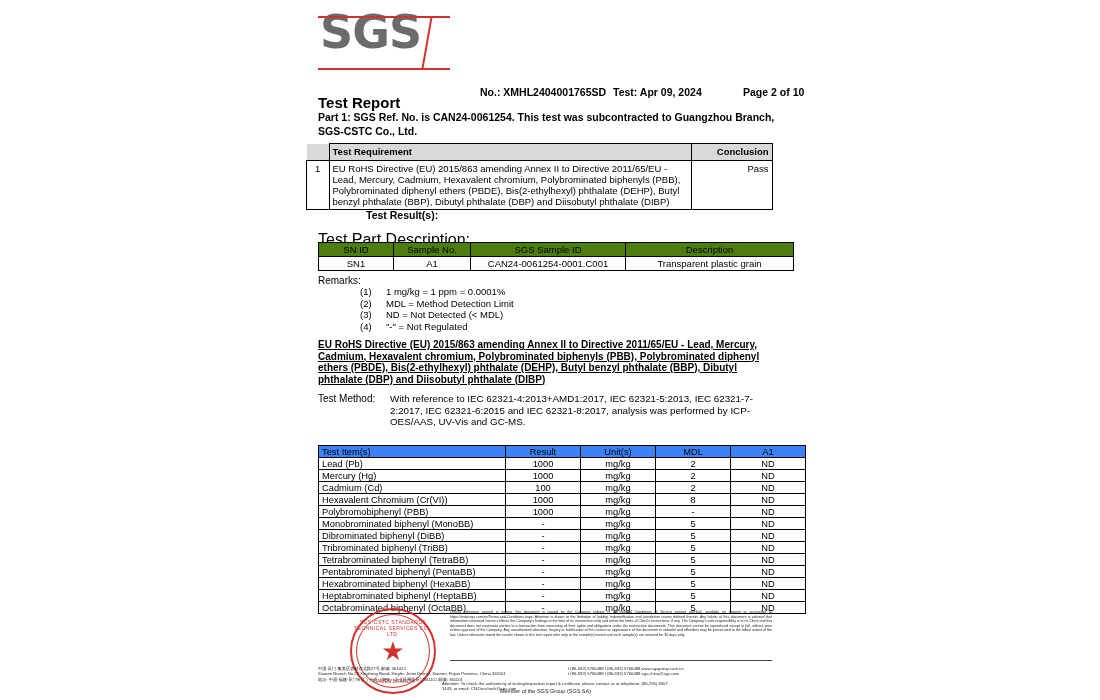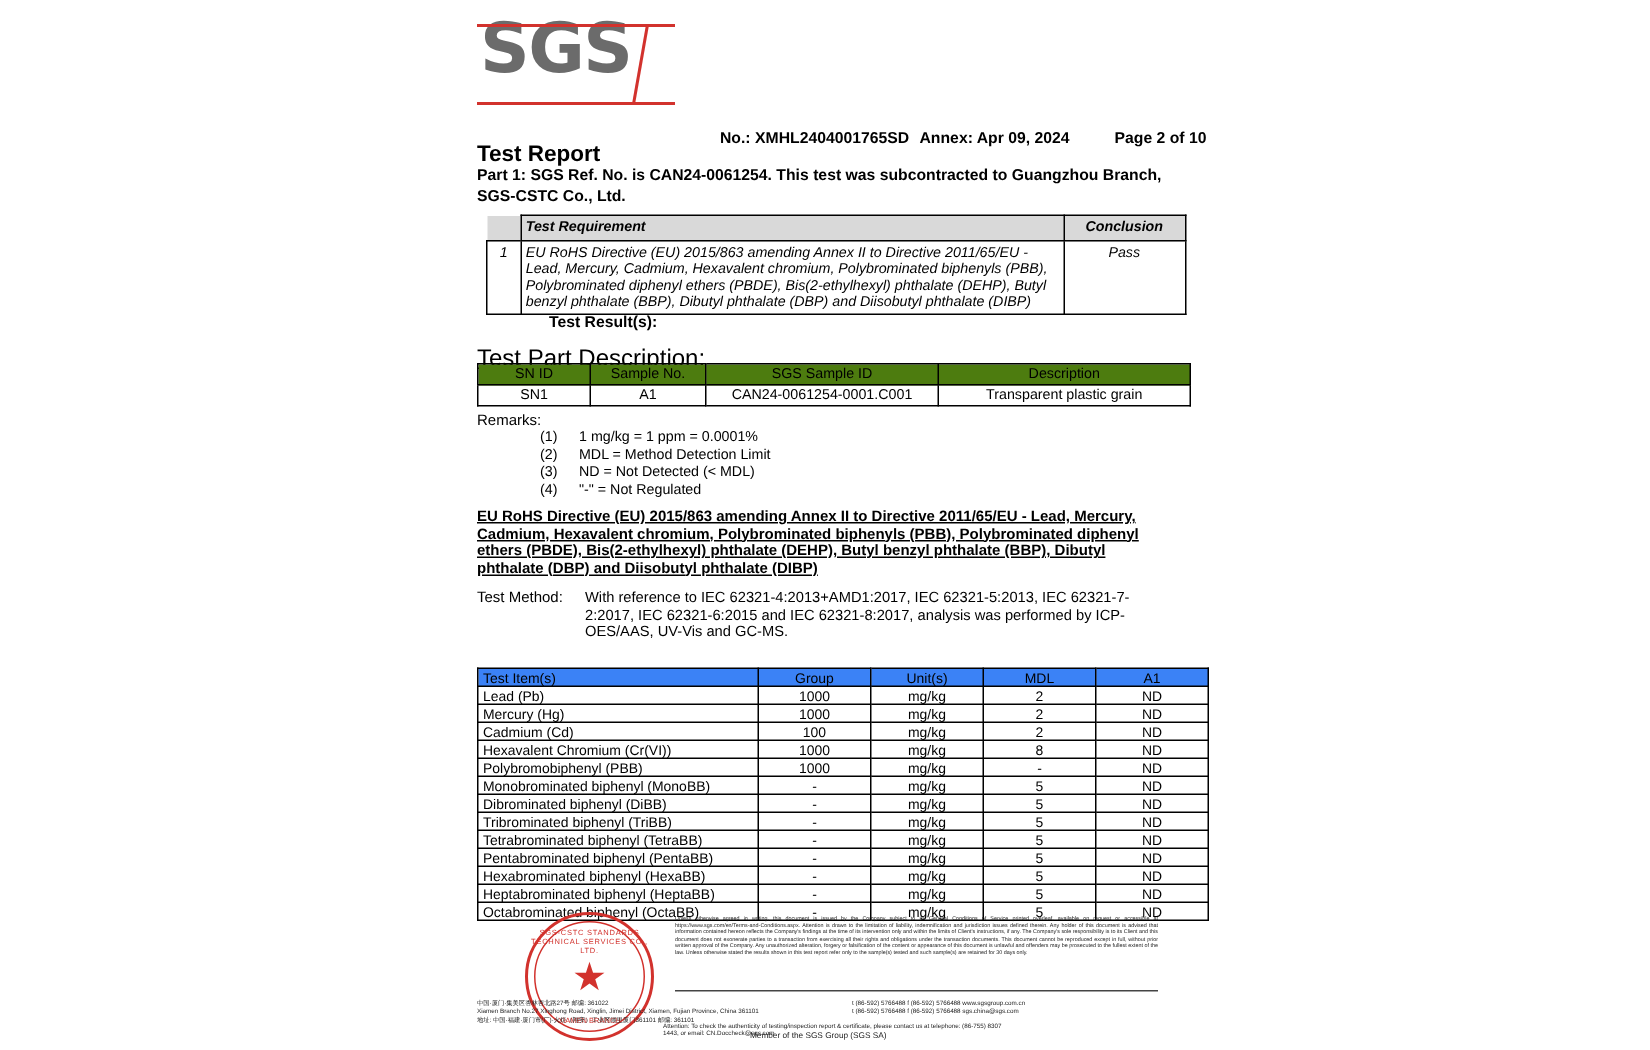--- a/index.html
+++ b/index.html
@@ -100,42 +100,41 @@
     left: 318px;
     top: 110px;
     width: 460px;
     font-size: 10.5px;
     font-weight: bold;
     line-height: 14px;
   }
   
   .req-table {
     position: absolute;
-    left: 324px;
+    left: 306px;
     top: 143px;
     width: 447px;
     border-collapse: collapse;
     font-size: 9.5px;
     table-layout: fixed;
-    font-style: italic;
   }
   .req-table th, .req-table td {
     border: 1px solid #000;
     padding: 2px 3px;
     vertical-align: top;
   }
   .req-table thead th {
     background: #d9d9d9;
     font-weight: bold;
     text-align: left;
     height: 12px;
   }
   .req-table .c-idx { width: 16px; text-align: center; }
   .req-table .c-req { width: 355px; }
-  .req-table .c-con { width: 74px; text-align: center; }
+  .req-table .c-con { width: 74px; text-align: right; }
   .req-table td.c-con { font-weight: normal; }
   .req-blank {
     border: none !important;
     background: transparent;
   }
   
   .test-result {
     position: absolute;
     left: 318px;
     top: 209px;
@@ -351,21 +350,21 @@
   </div>
 
   <div class="hdr">
     <span class="hdr-title">Test Report</span>
   </div>
   <div class="hdr-no">
     <span>No.:</span>
     <span>XMHL2404001765SD</span>
   </div>
   <div class="hdr-date">
-    <span>Annex:</span>
+    <span>Test:</span>
     <span>Apr 09, 2024</span>
   </div>
   <div class="hdr-page">
     <span>Page</span>
     <span>2</span>
     <span>of</span>
     <span>10</span>
   </div>
 
   <div class="part1">Part 1: SGS Ref. No. is CAN24-0061254. This test was subcontracted to Guangzhou Branch, SGS-CSTC Co., Ltd.</div>
@@ -427,21 +426,21 @@
 
   <div class="directive">EU RoHS Directive (EU) 2015/863 amending Annex II to Directive 2011/65/EU - Lead, Mercury, Cadmium, Hexavalent chromium, Polybrominated biphenyls (PBB), Polybrominated diphenyl ethers (PBDE), Bis(2-ethylhexyl) phthalate (DEHP), Butyl benzyl phthalate (BBP), Dibutyl phthalate (DBP) and Diisobutyl phthalate (DIBP)</div>
 
   <div class="tm-label">Test Method:</div>
   <div class="tm-text">With reference to IEC 62321-4:2013+AMD1:2017, IEC 62321-5:2013, IEC 62321-7-2:2017, IEC 62321-6:2015 and IEC 62321-8:2017, analysis was performed by ICP-OES/AAS, UV-Vis and GC-MS.</div>
 
   <table class="res-table">
     <thead>
       <tr>
         <th class="c-item">Test Item(s)</th>
-        <th class="c-limit">Group</th>
+        <th class="c-limit">Result</th>
         <th class="c-unit">Unit(s)</th>
         <th class="c-mdl">MDL</th>
         <th class="c-a1">A1</th>
       </tr>
     </thead>
     <tbody id="res-body">
         <tr>
           <td class="c-item">Lead (Pb)</td>
           <td class="c-limit">1000</td>
           <td class="c-unit">mg/kg</td>

